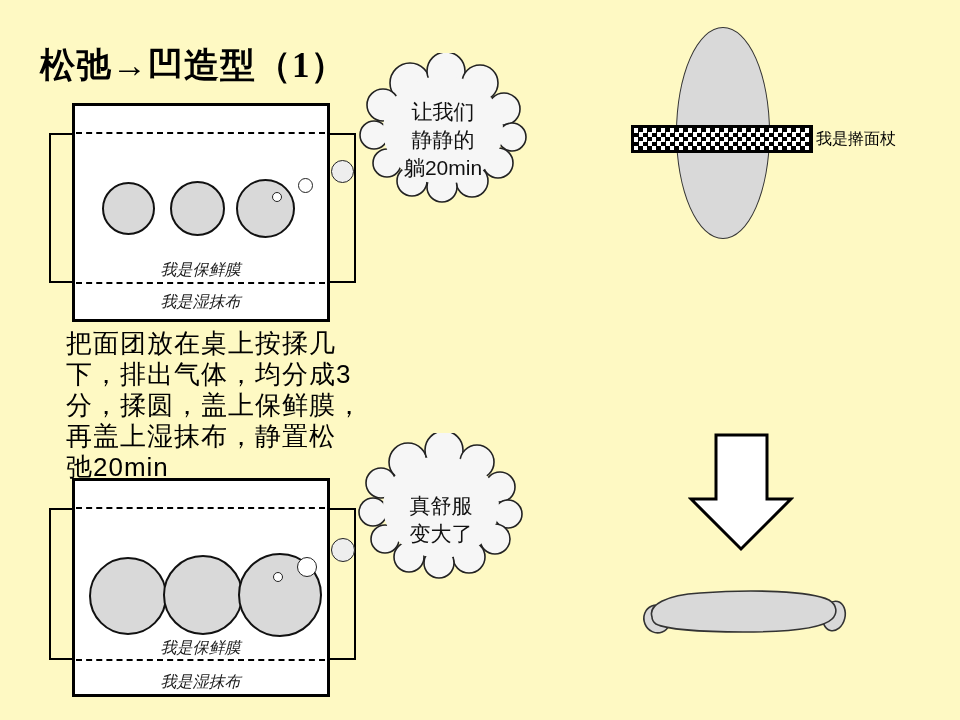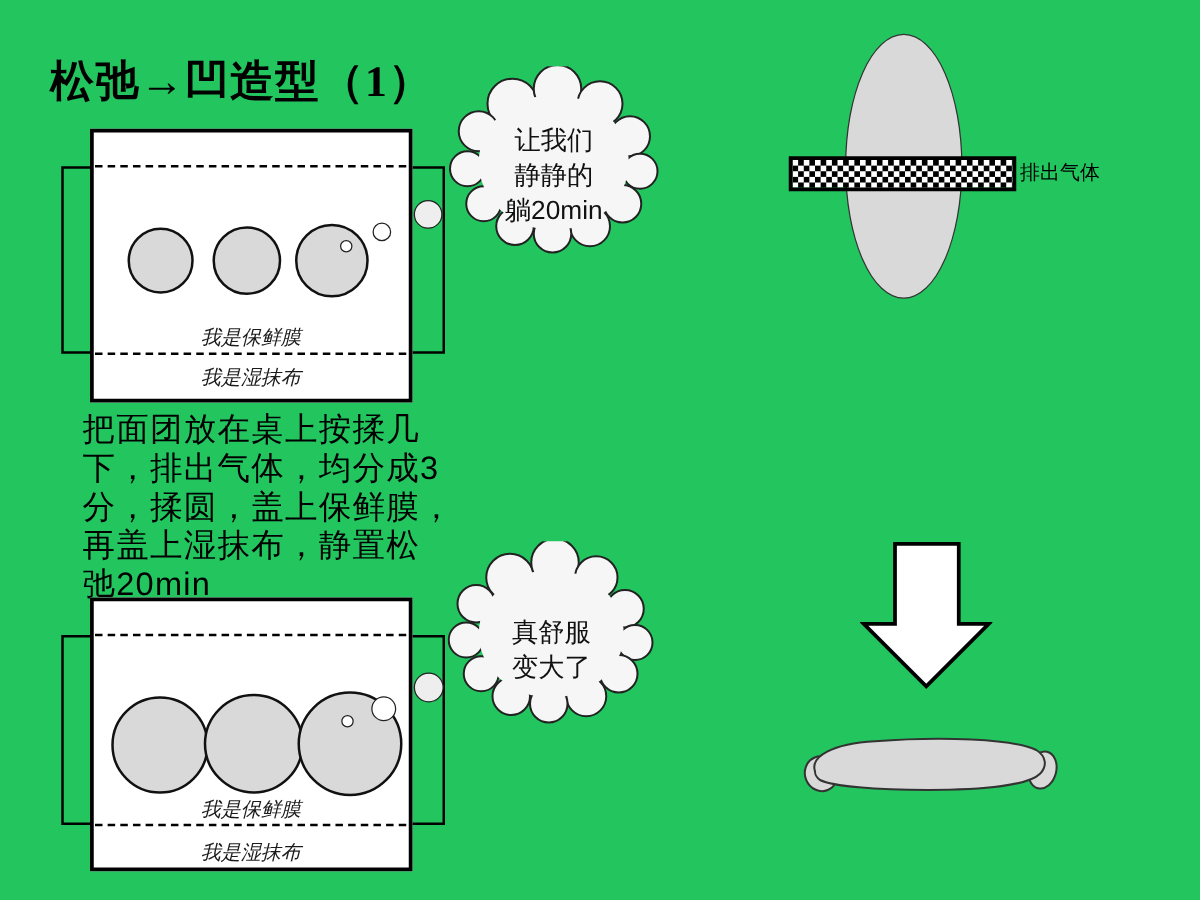--- a/index.html
+++ b/index.html
@@ -1,16 +1,16 @@
 <!DOCTYPE html>
 <html><head>
 <meta charset="utf-8">
 <style>
   html,body{margin:0;padding:0;background:#fff;}
-  #slide{position:relative;width:960px;height:720px;background:#22c55e;overflow:hidden;
+  #slide{position:relative;width:960px;height:720px;background:#fef9c3;overflow:hidden;
          font-family:"Liberation Sans",sans-serif;color:#000;}
 
   
   .title{position:absolute;left:40px;top:42px;font-size:35px;font-weight:bold;
          letter-spacing:1px;white-space:nowrap;}
   .title .suffix{font-family:"Liberation Serif",serif;font-weight:bold;}
 
   
   .diagram{position:absolute;width:303px;height:277px;font-style:italic;}
   .wet-cloth-box{position:absolute;left:0;width:303px;border:2px solid #000;z-index:1;}
@@ -122,21 +122,21 @@
         <circle cx="15" cy="79" r="14"></circle>
         <circle cx="23" cy="50" r="15"></circle>
     </g>
     <ellipse cx="83" cy="74" rx="58" ry="51" fill="#f6f6f6" stroke="none"></ellipse>
     <text x="83" y="80">真舒服</text>
     <text x="83" y="108">变大了</text>
   </svg>
 
   <div class="oval-dough"></div>
   <div class="rolling-pin"></div>
-  <div class="pin-label">排出气体</div>
+  <div class="pin-label">我是擀面杖</div>
 
 
   <svg class="shape-svg" style="left:688px;top:433px;" width="106" height="120" viewBox="0 0 106 120">
     <polygon points="28,2 79,2 79,66 103,66 53,116 3,66 28,66" fill="#ffffff" stroke="#000" stroke-width="3" stroke-linejoin="miter"></polygon>
   </svg>
 
   <svg class="shape-svg" style="left:638px;top:585px;" width="215" height="55" viewBox="0 0 215 55">
     <g fill="#d9d9d9" stroke="#333" stroke-width="1.6">
       <ellipse cx="19" cy="34" rx="13" ry="14" transform="rotate(-22 19 34)"></ellipse>
       <ellipse cx="196" cy="31" rx="11" ry="15" transform="rotate(14 196 31)"></ellipse>

